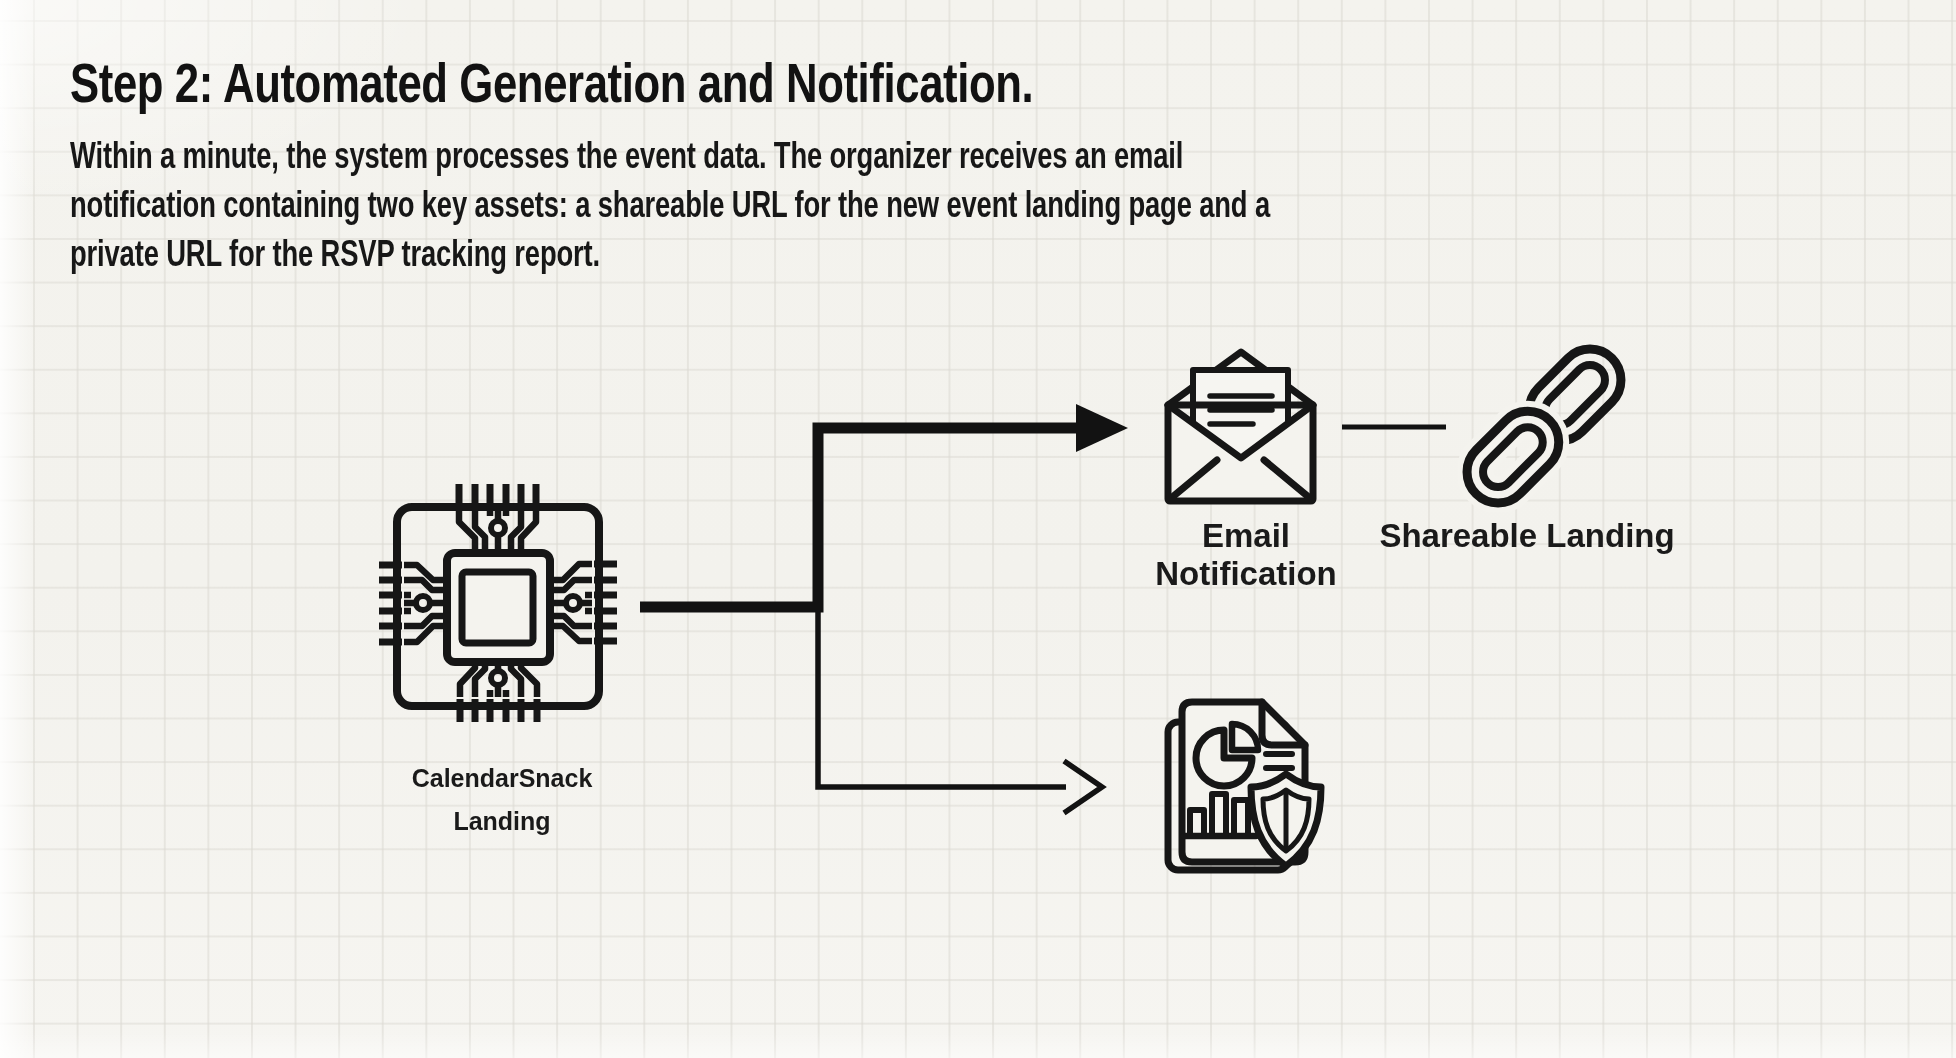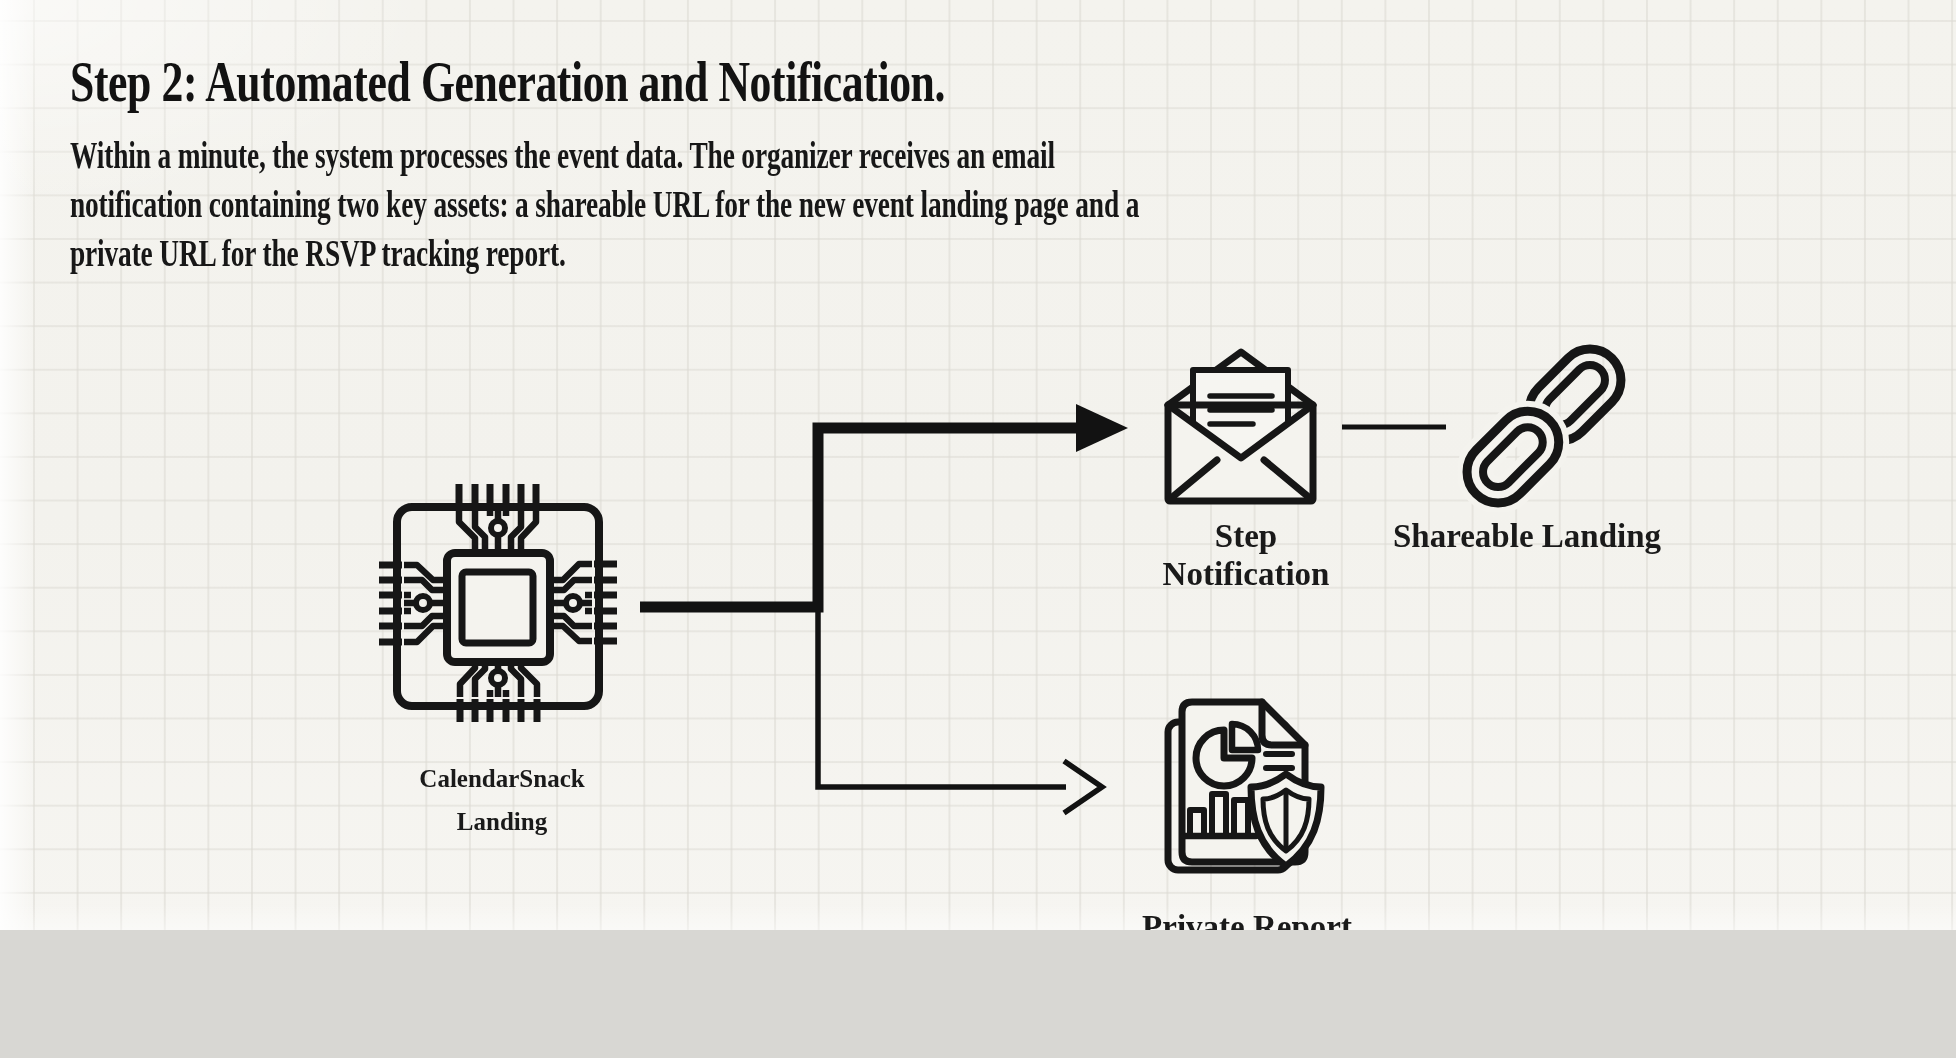--- a/index.html
+++ b/index.html
@@ -1,20 +1,20 @@
 <!DOCTYPE html>
 <html><head>
 <meta charset="utf-8">
 <style>
   html,body{margin:0;padding:0;background:#d8d7d3;}
   .canvas{
     position:relative;
-    width:1956px;height:930px;
+    width:1956px;height:1058px;
     overflow:hidden;
-    font-family:Liberation Serif, serif;
+    font-family:Liberation Sans, sans-serif;
     background:
       linear-gradient(90deg, rgba(219,217,210,.55) 2px, transparent 2px),
       linear-gradient(rgba(219,217,210,.50) 2px, transparent 2px),
       linear-gradient(180deg,#f4f3ee 0%,#f3f2ed 55%,#f6f5f1 100%);
     background-size:43.6px 43.6px,43.6px 43.6px,100% 100%;
     background-position:33px 0,0 20px,0 0;
   }
   .edge-light{
     position:absolute;inset:0;pointer-events:none;
     background:
@@ -140,24 +140,23 @@
       <path d="M128,98 V155" fill="none" stroke-width="5"></path>
     </g>
   </svg>
 
   <div class="node-label engine" style="left:502px;top:757px">
     <div>CalendarSnack</div>
     <div>Landing</div>
   </div>
 
   <div class="node-label" style="left:1246px;top:517px">
-    <div>Step</div>
+    <div>Email</div>
     <div>Notification</div>
   </div>
 
   <div class="node-label" style="left:1527px;top:517px">
     <div>Shareable Landing</div>
   </div>
 
   <div class="node-label" style="left:1247px;top:908px">
-    <div>Private Report</div>
   </div>
 </div>
 
 </body></html>

